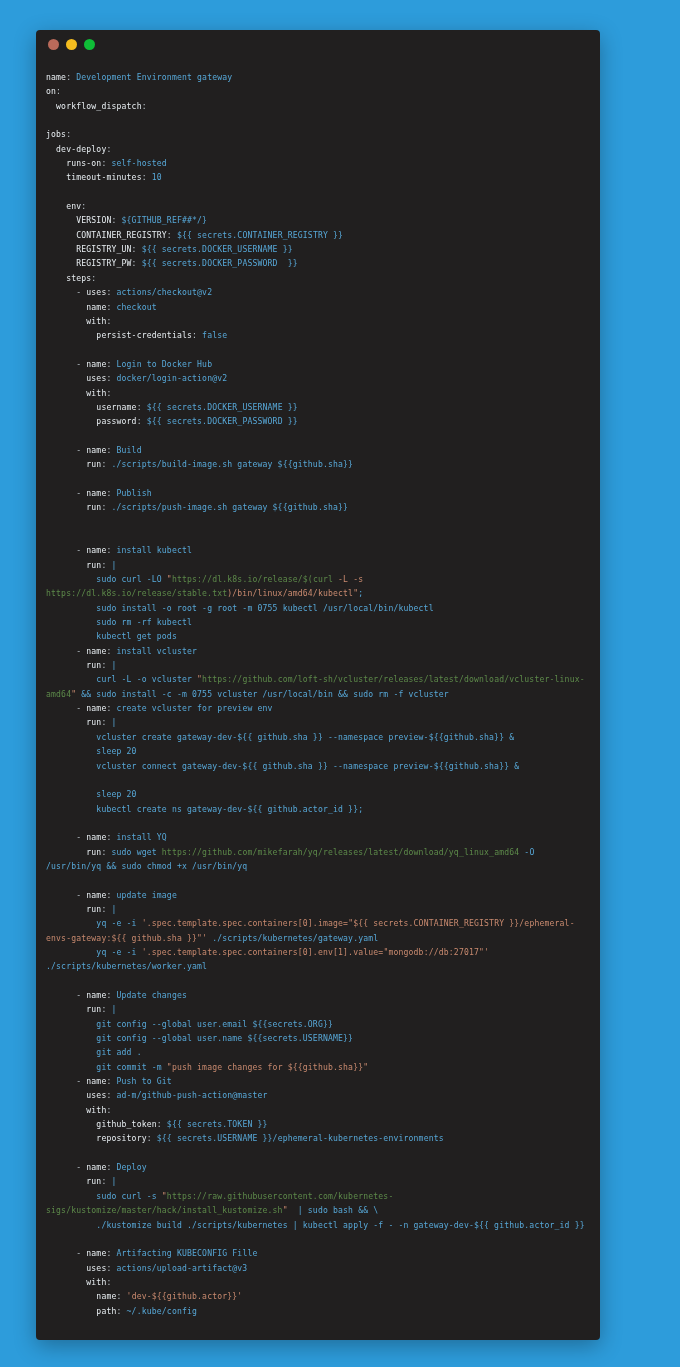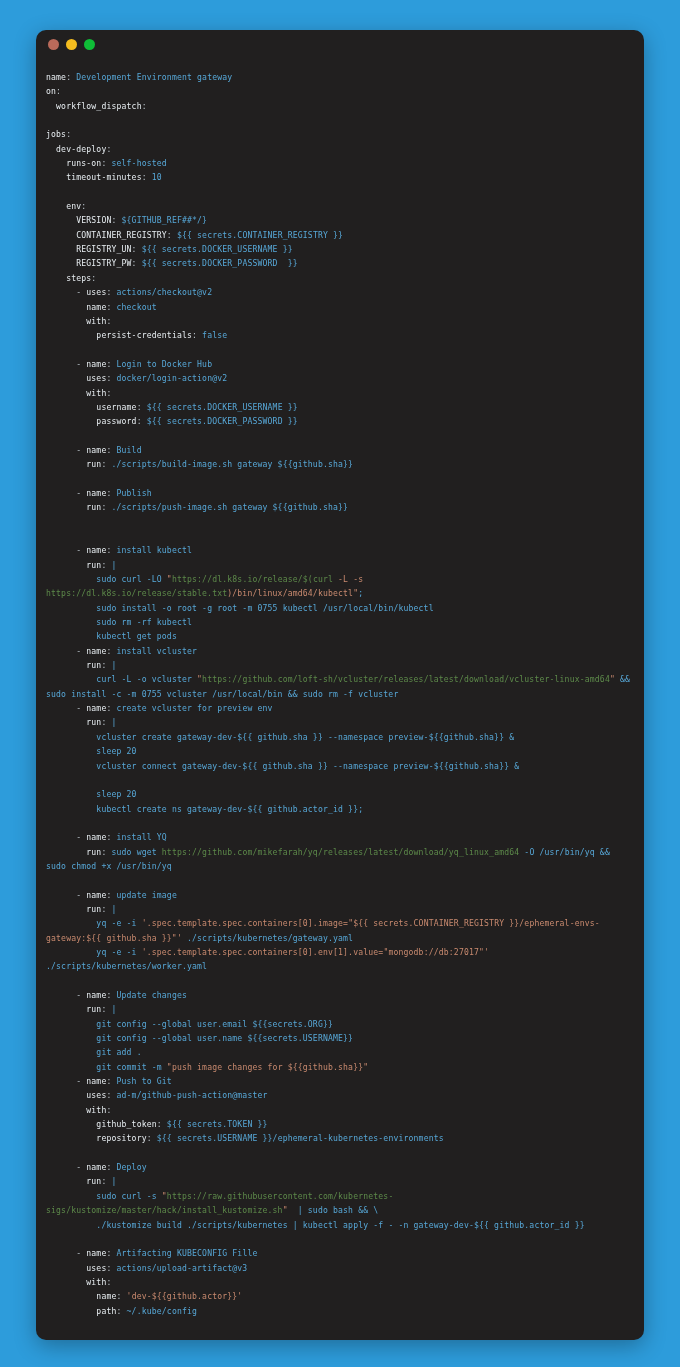--- a/index.html
+++ b/index.html
@@ -16,24 +16,24 @@
   #page-root {
     width: 680px;
     height: 1367px;
     position: relative;
     background: #2d9cdb;
   }
   .code-window {
     position: absolute;
     left: 36px;
     top: 30px;
-    width: 608px;
+    width: 564px;
     box-sizing: border-box;
     background: #211f1f;
-    border-radius: 10px;
+    border-radius: 4px;
     box-shadow: 0 6px 22px rgba(0,0,0,0.30);
     padding: 0 0 22px 0;
     min-height: 1300px;
   }
   .titlebar {
     height: 28px;
     display: flex;
     align-items: center;
     padding-left: 12px;
     gap: 7px;

